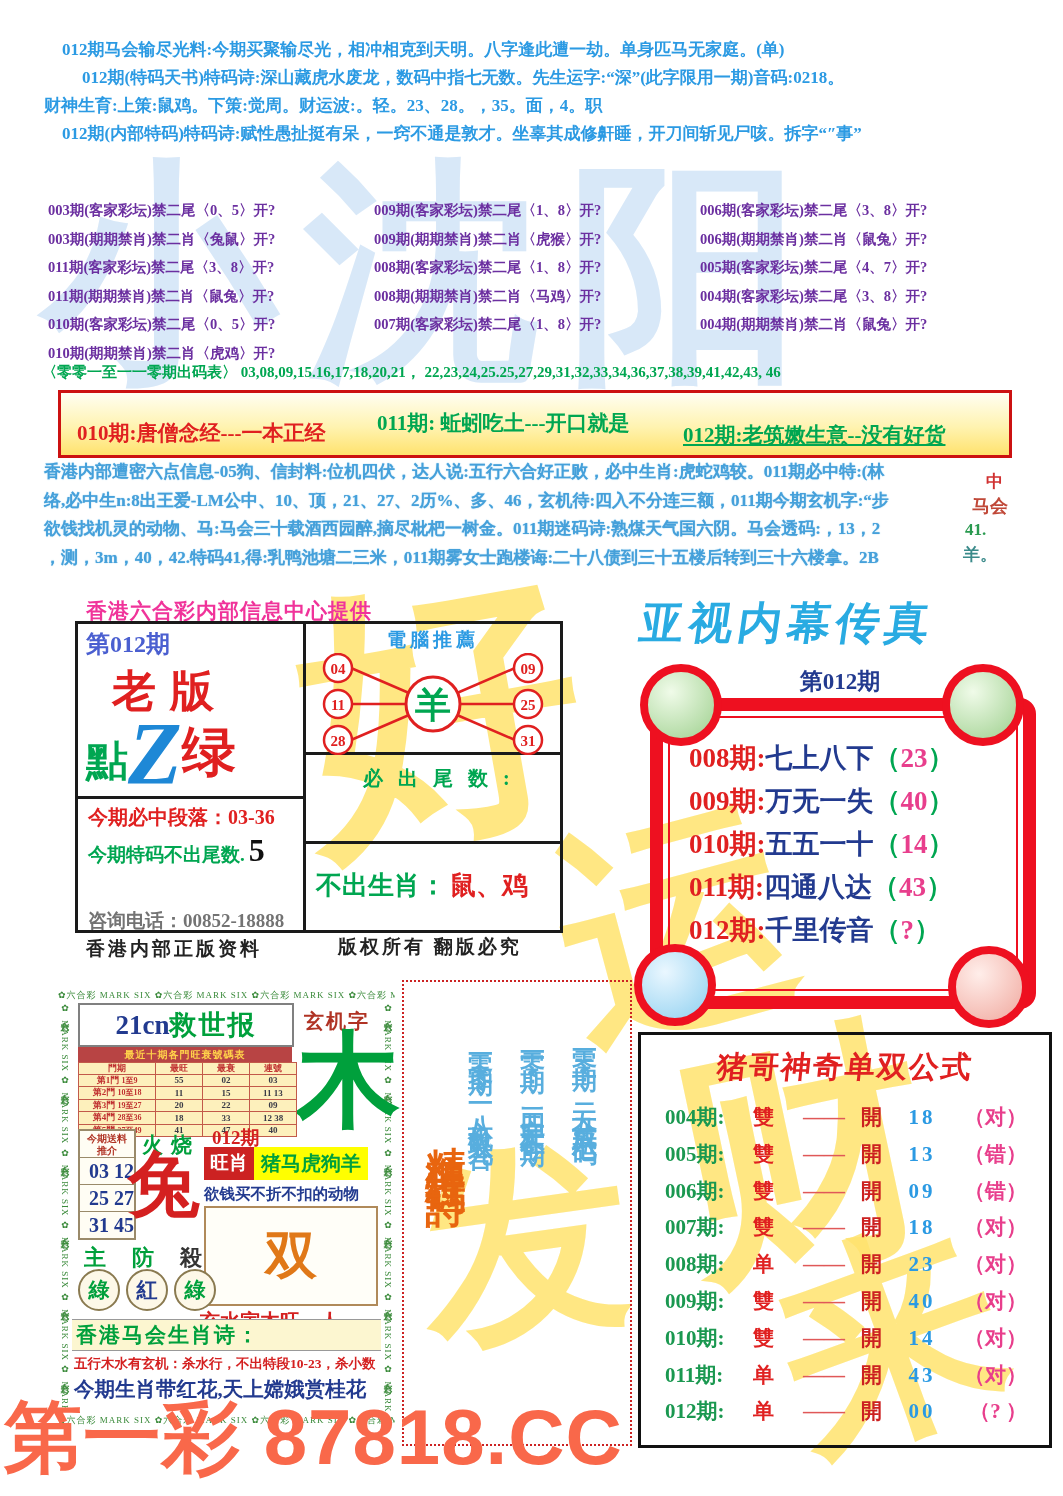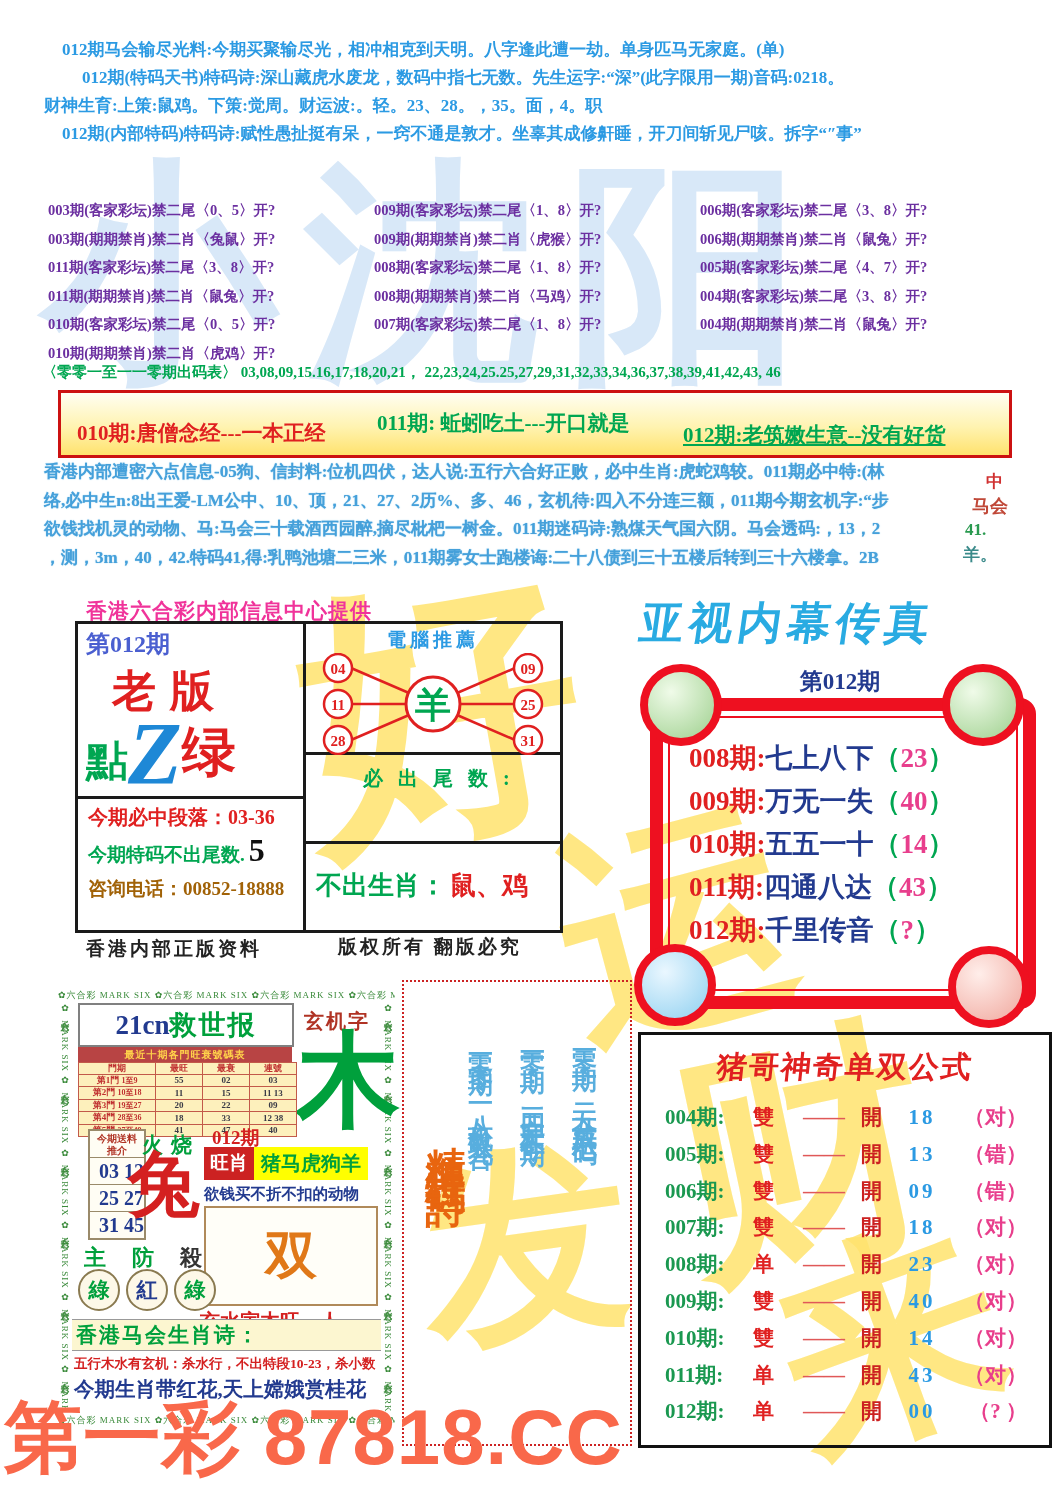--- a/index.html
+++ b/index.html
@@ -42,21 +42,21 @@
   .mb-cell{border-bottom:3px solid #1a1a1a;position:relative;}
   #period-lab{color:#4a5fd0;font-size:24px;font-weight:bold;}
   #laoban{color:#e02020;font-size:44px;font-weight:bold;letter-spacing:14px;}
   #dzl span{font-weight:bold;}
   #dian{color:#00a651;font-size:42px;}
   #zee{color:#1e88d6;font-size:88px;font-style:italic;line-height:.8;}
   #lv{color:#e02020;font-size:54px;}
   .mbl-red{color:#e02020;font-size:20px;font-weight:bold;white-space:nowrap;}
   .mbl-green{color:#00a651;font-size:19px;font-weight:bold;white-space:nowrap;}
   .big5{color:#111;font-size:32px;font-weight:bold;}
-  .phone{color:#a16207;font-size:19px;font-weight:bold;white-space:nowrap;}
+  .phone{color:#737373;font-size:19px;font-weight:bold;white-space:nowrap;margin-top:32px;}
   #pc-title{color:#2b9ae3;font-size:19px;font-weight:bold;letter-spacing:4px;text-align:center;}
   .tails-lab{color:#00a651;font-size:20px;font-weight:bold;letter-spacing:5px;margin-left:39px;}
   .tails-num{color:#e02020;font-size:27px;font-weight:bold;letter-spacing:2px;}
   .nz-lab{color:#00a651;font-size:26px;font-weight:bold;}
   .nz-val{color:#e02020;font-size:26px;font-weight:bold;}
   .caption{color:#222;font-size:19px;font-weight:bold;letter-spacing:3px;white-space:nowrap;z-index:2;}
 
   
   #atv-title{color:#29abe2;font-size:44px;font-weight:bold;letter-spacing:5px;transform:skewX(-8deg);z-index:2;white-space:nowrap;}
   #atv-period{color:#223a8f;font-size:23px;font-weight:bold;z-index:2;}
@@ -83,21 +83,21 @@
   #xjz-lab{position:absolute;left:232px;top:5px;color:#b03324;font-size:20px;font-weight:bold;letter-spacing:2px;}
   #xjz{position:absolute;left:224px;top:26px;color:#00a03c;font-size:104px;font-weight:bold;line-height:1;}
   #tbl-title{position:absolute;left:6px;top:44px;width:214px;height:15px;line-height:15px;background:#b84444;
              color:#ffd14a;font-size:10px;text-align:center;letter-spacing:1px;font-weight:bold;}
   #wtable{position:absolute;left:6px;top:59px;border-collapse:collapse;background:#fdf0bc;}
   #wtable td{border:1px solid #c25a4a;font-size:9px;line-height:10.5px;padding:0 2px;text-align:center;white-space:nowrap;}
   .td-gate{color:#c03030;font-weight:bold;width:72px;}
   .td-rng{color:#c03030;font-size:8px;}
   .td-num{color:#3a3a46;font-weight:bold;width:42px;}
   .td-head{color:#c03030;font-weight:bold;}
-  #songliao{position:absolute;left:16px;top:126px;width:54px;border:2px solid #9a8a6a;background:#fffdf4;}
+  #songliao{position:absolute;left:6px;top:126px;width:54px;border:2px solid #9a8a6a;background:#fffdf4;}
   .sl-lab{color:#b03324;font-size:10px;font-weight:bold;text-align:center;line-height:12px;padding-top:2px;}
   .sl-cell{color:#223a8f;font-size:20px;font-weight:bold;text-align:right;border-top:1.5px solid #9a8a6a;
            line-height:26px;white-space:nowrap;}
   #huoshao{position:absolute;left:70px;top:128px;color:#00a03c;font-size:21px;font-weight:bold;letter-spacing:8px;}
   #rabbit{position:absolute;left:56px;top:146px;color:#d42020;font-size:72px;font-weight:bold;line-height:1;}
   #sv-period{position:absolute;left:140px;top:122px;color:#d42020;font-size:19px;font-weight:bold;}
   #wx-row{position:absolute;left:132px;top:144px;display:flex;}
   #wx-lab{background:#cc2222;color:#fff;font-size:19px;font-weight:bold;padding:3px 6px;}
   #wx-val{background:#ffff00;color:#00a03c;font-size:20px;font-weight:bold;padding:3px 7px;white-space:nowrap;}
   #yuqian{position:absolute;left:132px;top:181px;color:#223a8f;font-size:15.5px;font-weight:bold;white-space:nowrap;}

